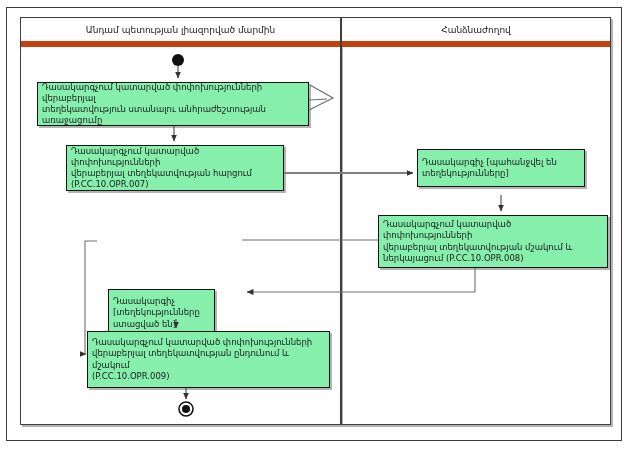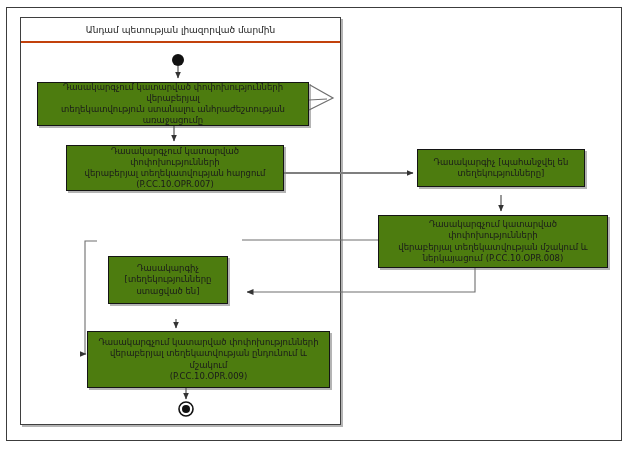--- a/index.html
+++ b/index.html
@@ -11,42 +11,47 @@
     position:absolute;left:6px;top:7px;width:616px;height:434px;
     border:1px solid #3c3c3c;box-sizing:border-box;
   }
   .lane{
     position:absolute;top:17px;height:408px;border:1px solid #3f3f3f;
     box-sizing:border-box;background:transparent;box-shadow:2px 2px 0 #b4b4b4;
   }
   .lane-left{left:20px;width:321px;}
   .lane-right{left:341px;width:270px;}
   .lane-header{
-    height:23px;border-bottom:2px solid #c2410c;display:flex;align-items:center;
+    height:23px;border-bottom:6px solid #c2410c;display:flex;align-items:center;
     justify-content:center;font-size:9px;background:#ffffff;
   }
   .node{
-    position:absolute;border:1px solid #141414;background:#4d7c0f;box-sizing:border-box;
-    display:flex;align-items:center;justify-content:center;text-align:center;
+    position:absolute;border:1px solid #141414;background:#86efac;box-sizing:border-box;
+    display:flex;align-items:center;justify-content:center;text-align:left;
     box-shadow:2px 2px 0 #b4b4b4;padding:2px 4px;
   }
   .node-text{
     font-size:8.5px;line-height:1.32;white-space:pre-line;width:100%;
   }
   .connector-layer{position:absolute;left:0;top:0;pointer-events:none;}
 </style>
 </head>
 <body>
 
 <div class="page">
   <div class="outer-frame"></div>
 
   <div class="lane lane-left">
     <div class="lane-header">
       <span>Անդամ պետության լիազորված մարմին</span>
+    </div>
+  </div>
+  <div class="lane lane-right">
+    <div class="lane-header">
+      <span>Հանձնաժողով</span>
     </div>
   </div>
 
   <div class="node" style="left:37px;top:82px;width:272px;height:44px">
     <div class="node-text">Դասակարգչում կատարված փոփոխությունների վերաբերյալ
 տեղեկատվություն ստանալու անհրաժեշտության առաջացումը</div>
   </div>
 
   <div class="node" style="left:66px;top:145px;width:218px;height:46px">
     <div class="node-text">Դասակարգչում կատարված փոփոխությունների
@@ -59,21 +64,21 @@
 տեղեկությունները]</div>
   </div>
 
   <div class="node" style="left:378px;top:215px;width:230px;height:53px">
     <div class="node-text">Դասակարգչում կատարված փոփոխությունների
 վերաբերյալ տեղեկատվության մշակում և
 ներկայացում (P.CC.10.OPR.008)</div>
   </div>
 
 
-  <div class="node" style="left:108px;top:256px;width:120px;height:48px">
+  <div class="node" style="left:108px;top:289px;width:107px;height:48px">
     <div class="node-text">Դասակարգիչ
 [տեղեկությունները
 ստացված են]</div>
   </div>
 
   <div class="node" style="left:87px;top:331px;width:243px;height:57px">
     <div class="node-text">Դասակարգչում կատարված փոփոխությունների
 վերաբերյալ տեղեկատվության ընդունում և մշակում
 (P.CC.10.OPR.009)</div>
   </div>

